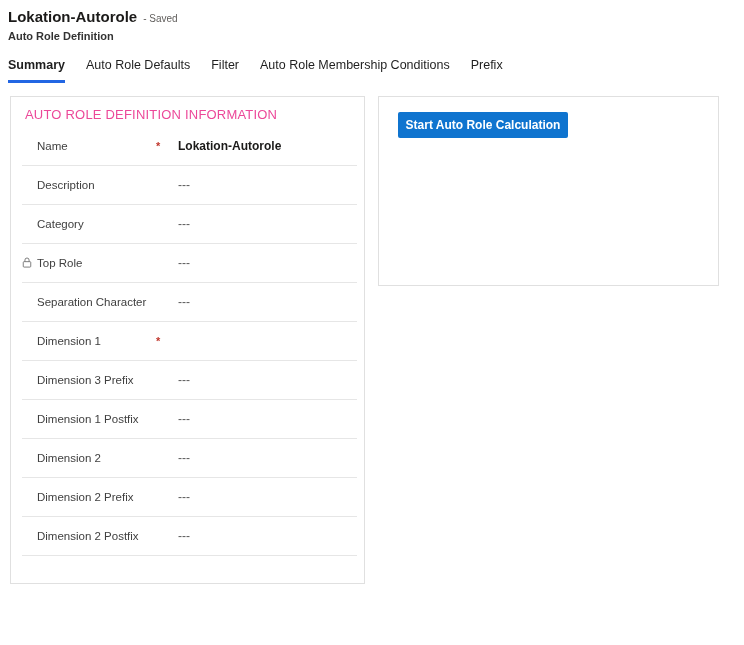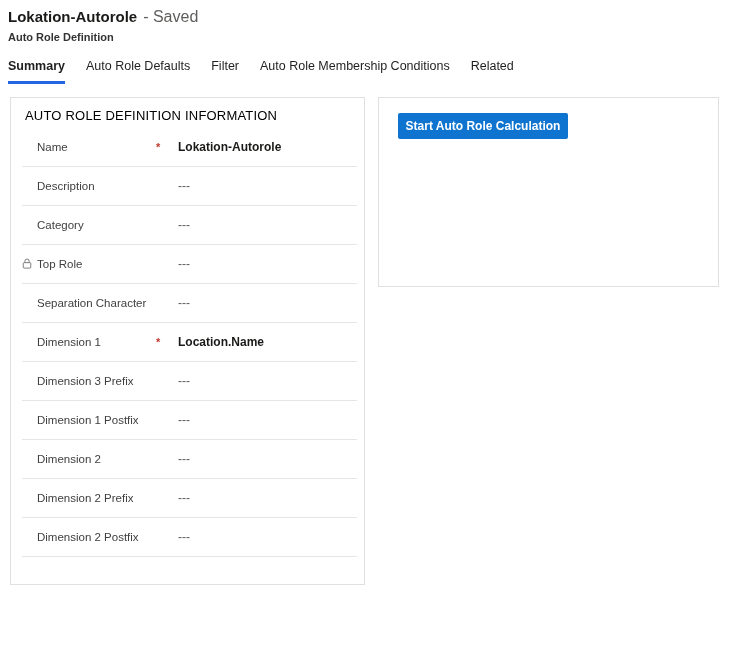--- a/index.html
+++ b/index.html
@@ -14,35 +14,35 @@
   }
   *{margin:0;padding:0;box-sizing:border-box;}
   html,body{width:744px;height:645px;background:#fff;overflow:hidden;}
   body{font-family:"Liberation Sans", sans-serif;color:var(--ink);}
 
   .page{padding:8px 0 0 8px;}
 
   
   .titlebar{display:flex;align-items:baseline;gap:6px;}
   .title{font-size:15px;font-weight:700;color:var(--ink);}
-  .saved{font-size:16px;color:var(--muted);}
+  .saved{font-size:10px;color:var(--muted);}
   .subtitle{margin-top:5px;font-size:11px;font-weight:600;color:#333;}
 
   
   .tabbar{display:flex;gap:21px;margin-top:16px;}
   .tab{font-size:12.5px;color:#1f1f1f;padding-bottom:7px;cursor:pointer;white-space:nowrap;}
   .tab.active{font-weight:600;padding-bottom:8px;border-bottom:3px solid var(--accent);}
 
   
   .content{display:flex;align-items:flex-start;gap:13px;margin:13px 0 0 2px;}
   .panel{border:1px solid var(--border);background:#fff;}
   .panel.left{width:355px;min-height:488px;padding:9px 7px 20px 11px;}
   .panel.right{width:341px;height:190px;}
 
-  .section-title{font-size:13px;color:#000000;letter-spacing:.2px;margin:1px 0 5px 3px;}
+  .section-title{font-size:13px;color:#ec4899;letter-spacing:.2px;margin:1px 0 5px 3px;}
 
   .field-row{display:grid;grid-template-columns:15px 119px 22px 1fr;align-items:center;height:39px;border-bottom:1px solid var(--sep);}
   .field-icon{display:flex;align-items:center;justify-content:flex-start;}
   .field-label{font-size:11.5px;color:var(--label);white-space:nowrap;}
   .field-req{font-size:11px;font-weight:600;color:var(--req-red);}
   .field-value{font-size:12px;color:#595959;cursor:pointer;white-space:nowrap;}
   .field-value.filled{font-weight:700;color:var(--ink);}
 
   .primary-btn{display:block;margin:15px 0 0 19px;width:170px;height:26px;border:none;border-radius:2px;
     background:var(--btn-blue);color:#fff;font-family:"Liberation Sans",sans-serif;
@@ -57,21 +57,21 @@
     <span class="title">Lokation-Autorole</span>
     <span class="saved">- Saved</span>
   </div>
   <div class="subtitle">Auto Role Definition</div>
 
   <div class="tabbar">
       <div class="tab active">Summary</div>
       <div class="tab">Auto Role Defaults</div>
       <div class="tab">Filter</div>
       <div class="tab">Auto Role Membership Conditions</div>
-      <div class="tab">Related</div>
+      <div class="tab">Prefix</div>
     </div>
 
   <div class="content">
 
     <div class="panel left">
       <div class="section-title">AUTO ROLE DEFINITION INFORMATION</div>
       <div id="field-list">
           <div class="field-row">
             <span class="field-icon"></span>
             <span class="field-label">Name</span>
@@ -104,21 +104,20 @@
           <div class="field-row">
             <span class="field-icon"></span>
             <span class="field-label">Separation Character</span>
             <span class="field-req"></span>
             <span class="field-value">---</span>
           </div>
           <div class="field-row">
             <span class="field-icon"></span>
             <span class="field-label">Dimension 1</span>
             <span class="field-req">*</span>
-            <span class="field-value filled">Location.Name</span>
           </div>
           <div class="field-row">
             <span class="field-icon"></span>
             <span class="field-label">Dimension 3 Prefix</span>
             <span class="field-req"></span>
             <span class="field-value">---</span>
           </div>
           <div class="field-row">
             <span class="field-icon"></span>
             <span class="field-label">Dimension 1 Postfix</span>

